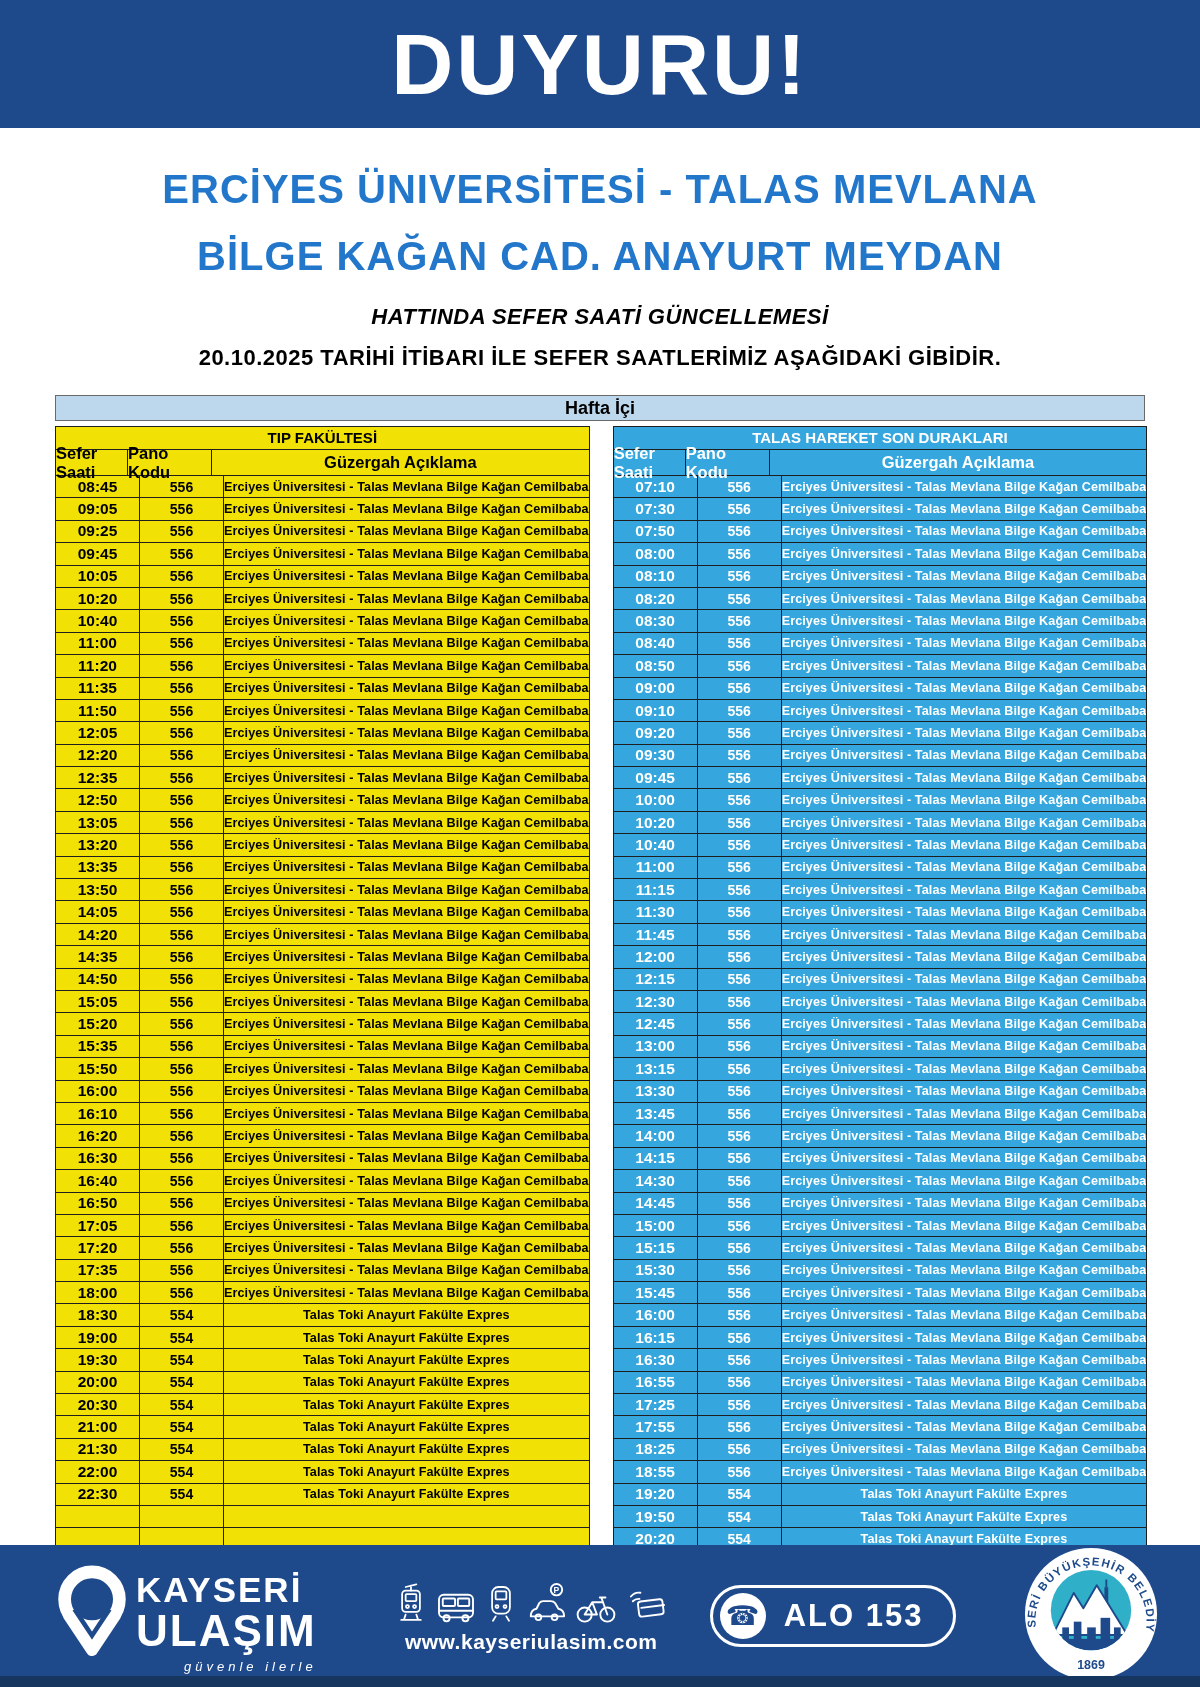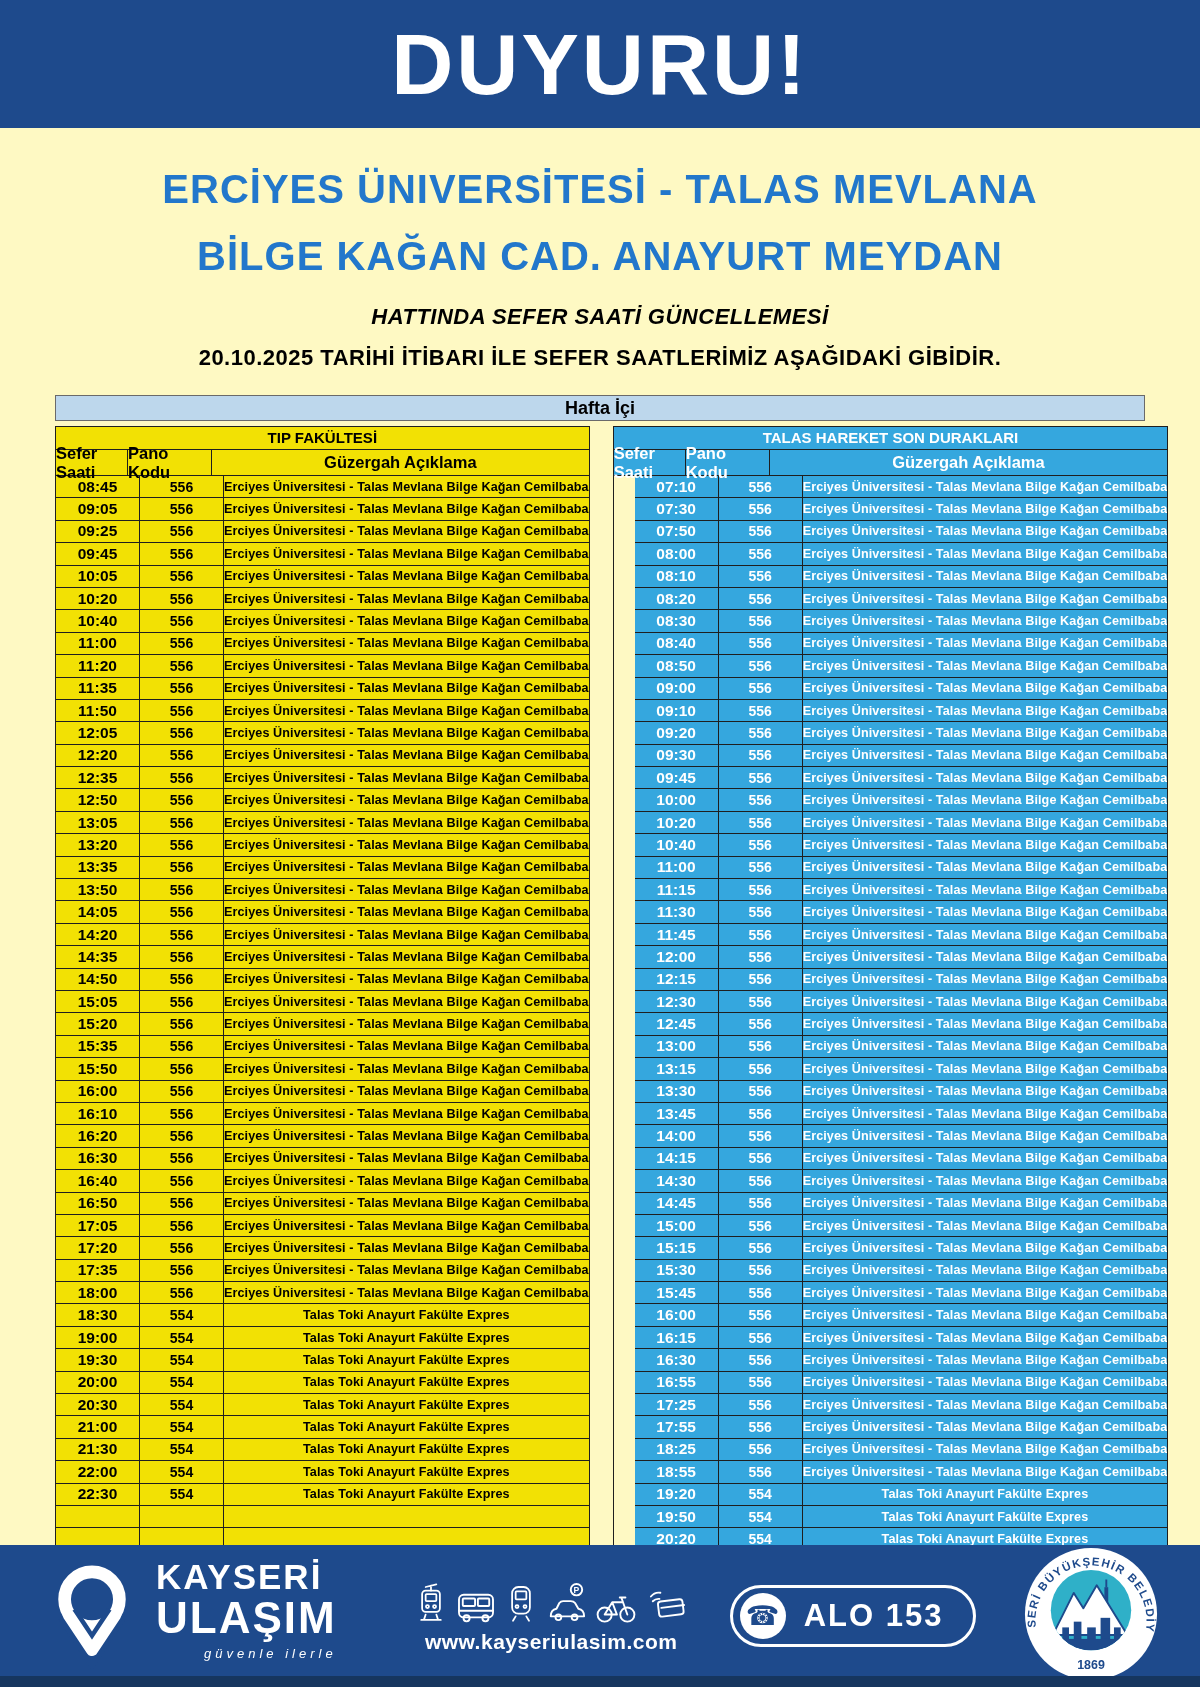--- a/index.html
+++ b/index.html
@@ -6,21 +6,21 @@
     --navy:#1e4a8c;
     --navy-dark:#16365f;
     --title-blue:#2277cb;
     --table-yellow:#f2e104;
     --table-blue:#35a7de;
     --band-blue:#bdd7ec;
     --border:#1f1f1f;
   }
   html,body{margin:0;padding:0;background:#888;}
   .page{
-    width:1200px;height:1687px;background:#fef9c3;margin:0 auto;
+    width:1200px;height:1687px;background:#ffffff;margin:0 auto;
     position:relative;overflow:hidden;
     font-family:"Liberation Sans", sans-serif;
   }
   
   .banner{height:128px;background:var(--navy);display:flex;align-items:center;justify-content:center;}
   .banner-title{color:#fff;font-size:86px;font-weight:bold;letter-spacing:3px;margin:0;line-height:1;}
   
   .head-block{text-align:center;padding-top:20px;}
   .main-title{color:var(--title-blue);font-weight:bold;font-size:40px;line-height:51px;margin:16px;letter-spacing:1px;}
   .sub1{color:#000;font-weight:bold;font-size:22px;margin:22px 0 0;letter-spacing:.5px;font-style:italic;}
@@ -38,30 +38,30 @@
   .col-headers{display:flex;height:25px;font-weight:bold;font-size:16.5px;border-bottom:1px solid var(--border);}
   .half.yellow .col-headers{background:var(--table-yellow);color:#000;}
   .half.blue   .col-headers{background:var(--table-blue);color:#fff;}
   .col-headers > div{display:flex;align-items:center;justify-content:center;box-sizing:border-box;}
   .c-time{width:72px;border-right:1px solid var(--border);}
   .c-pano{width:84px;border-right:1px solid var(--border);}
   .c-route{flex:1;}
   .trow{display:flex;height:22.4px;box-sizing:border-box;border-bottom:1px solid var(--border);font-weight:bold;}
   .trow:last-child{border-bottom:none;font-family:Liberation Mono, monospace;}
   .half.yellow .trow{background:var(--table-yellow);color:#000;}
-  .half.blue   .trow{background:var(--table-blue);color:#fff;margin-left:21px;}
+  .half.blue   .trow{background:var(--table-blue);color:#fff;}
   .trow .cell{display:flex;align-items:center;justify-content:center;box-sizing:border-box;white-space:nowrap;overflow:hidden;}
   .cell.time{width:84px;border-right:1px solid var(--border);font-size:15.5px;}
   .cell.pano{width:84px;border-right:1px solid var(--border);font-size:14px;}
   .cell.route{flex:1;font-size:12.6px;letter-spacing:.1px;}
   
   .footer{position:absolute;left:0;bottom:0;width:1200px;height:142px;background:var(--navy);
           display:flex;align-items:center;}
   .footer-strip{position:absolute;left:0;bottom:0;width:100%;height:11px;background:var(--navy-dark);}
-  .logo-group{display:flex;align-items:flex-start;margin-left:48px;gap:20px;}
+  .logo-group{display:flex;align-items:flex-end;margin-left:48px;gap:0;}
   .logo-text{display:flex;flex-direction:column;line-height:1;}
   .logo-l1{color:#fff;font-weight:bold;font-size:35px;letter-spacing:2px;}
   .logo-l2{color:#fff;font-weight:bold;font-size:44px;letter-spacing:2px;margin-top:2px;}
   .logo-tag{color:#fff;font-style:italic;font-size:13px;letter-spacing:4px;margin-top:7px;text-align:right;}
   .center-group{margin-left:78px;text-align:center;}
   .t-icons{display:flex;align-items:flex-end;justify-content:center;gap:9px;height:46px;}
   .t-icons svg{display:block;}
   .website{color:#fff;font-weight:bold;font-size:21px;margin-top:6px;letter-spacing:.5px;}
   .alo-pill{margin-left:42px;border:3px solid #fff;border-radius:34px;display:flex;align-items:center;
             gap:18px;padding:5px 30px 5px 7px;}

